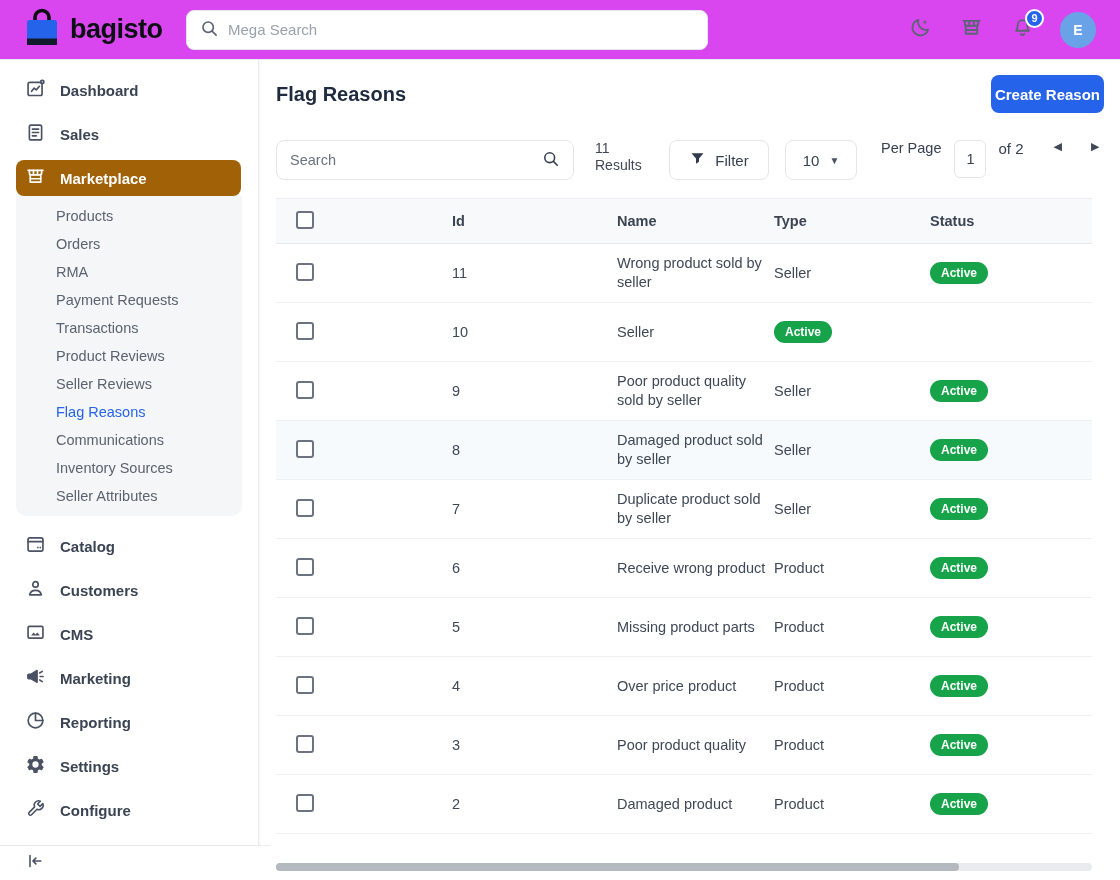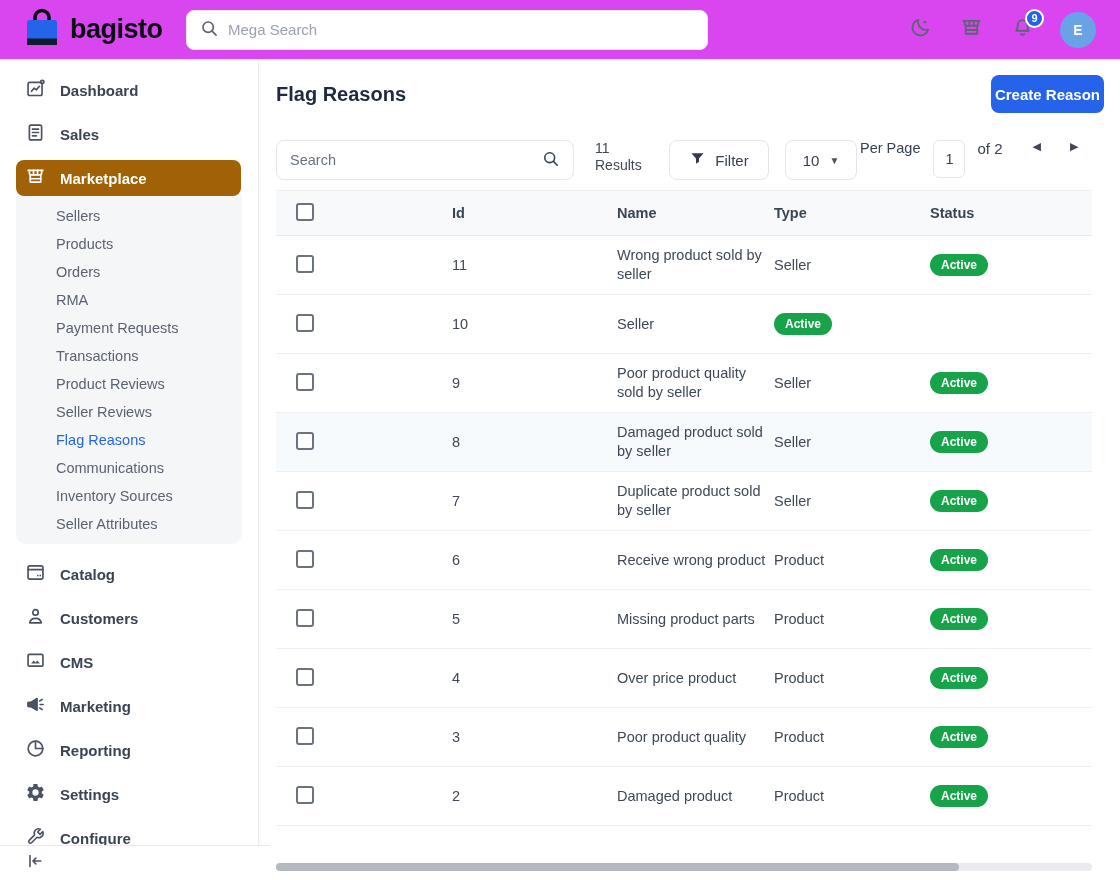--- a/index.html
+++ b/index.html
@@ -57,30 +57,30 @@
     background:transparent; font-family:"Liberation Sans", sans-serif; }
   .tb-search input::placeholder { color:#6b7280; }
   .results { margin-left:21px; font-size:14px; color:#3f4856; line-height:17px; width:64px; }
   .filter-btn { margin-left:10px; width:100px; height:40px; border:1px solid #e3e6ea;
     border-radius:8px; background:#fff; display:flex; align-items:center; justify-content:center;
     gap:9px; font-size:15px; color:#374151; cursor:pointer; font-family:"Liberation Sans", sans-serif; }
   .perpage-select { margin-left:16px; width:72px; height:40px; border:1px solid #e3e6ea;
     border-radius:8px; background:#fff; display:flex; align-items:center; justify-content:center;
     gap:10px; font-size:15px; color:#374151; cursor:pointer; }
   .caret { font-size:10px; color:#4a5263; }
-  .perpage-label { margin-left:3px; font-size:14.5px; color:#374151; }
+  .perpage-label { margin-left:24px; font-size:14.5px; color:#374151; }
   .page-box { margin-left:13px; width:32px; height:38px; border:1px solid #e3e6ea; border-radius:6px;
     text-align:center; font-size:14.5px; color:#374151; outline:none;
     font-family:"Liberation Sans", sans-serif; }
   .page-total { margin-left:12px; font-size:15px; color:#374151; }
   .pg-arrow { margin-left:30px; font-size:11px; color:#3f4856; cursor:pointer; }
   .pg-arrow.right { margin-left:29px; }
 
   
-  .table { margin-top:10px; width:816px; }
+  .table { margin-top:18px; width:816px; }
   .thead { display:grid; grid-template-columns:176px 165px 157px 156px 1fr; align-items:center;
     height:46px; background:#f8f9fb; border-top:1px solid #eceef2; border-bottom:1px solid #e6e9ed;
     font-size:14.5px; font-weight:700; color:#3b4453; }
   .trow { display:grid; grid-template-columns:176px 165px 157px 156px 1fr; align-items:center;
     min-height:59px; border-bottom:1px solid #eef0f3; font-size:14.5px; color:#3f4856;
     background:#fff; padding:9px 0; }
   .trow.highlight { background:#f7fafc; }
   .cell-check { padding-left:20px; }
   .checkbox { display:inline-block; width:18px; height:18px; border:2px solid #6b7280;
     border-radius:3px; background:#fff; cursor:pointer; }
@@ -182,21 +182,20 @@
           <path d="M5 5v3.1a2.1 2.1 0 0 0 2.1 2.1h9.8A2.1 2.1 0 0 0 19 8.1V5"></path>
           <path d="M9.7 5v5.2M14.3 5v5.2"></path>
           <path d="M6 10.2v8.3h12v-8.3"></path>
           <path d="M6 14.6h12"></path>
         </svg>
       </span>
       <span>Marketplace</span>
     </div>
 
     <div class="submenu" id="submenu-list">
-        <div class="subitem">Sellers</div>
         <div class="subitem">Products</div>
         <div class="subitem">Orders</div>
         <div class="subitem">RMA</div>
         <div class="subitem">Payment Requests</div>
         <div class="subitem">Transactions</div>
         <div class="subitem">Product Reviews</div>
         <div class="subitem">Seller Reviews</div>
         <div class="subitem active">Flag Reasons</div>
         <div class="subitem">Communications</div>
         <div class="subitem">Inventory Sources</div>

